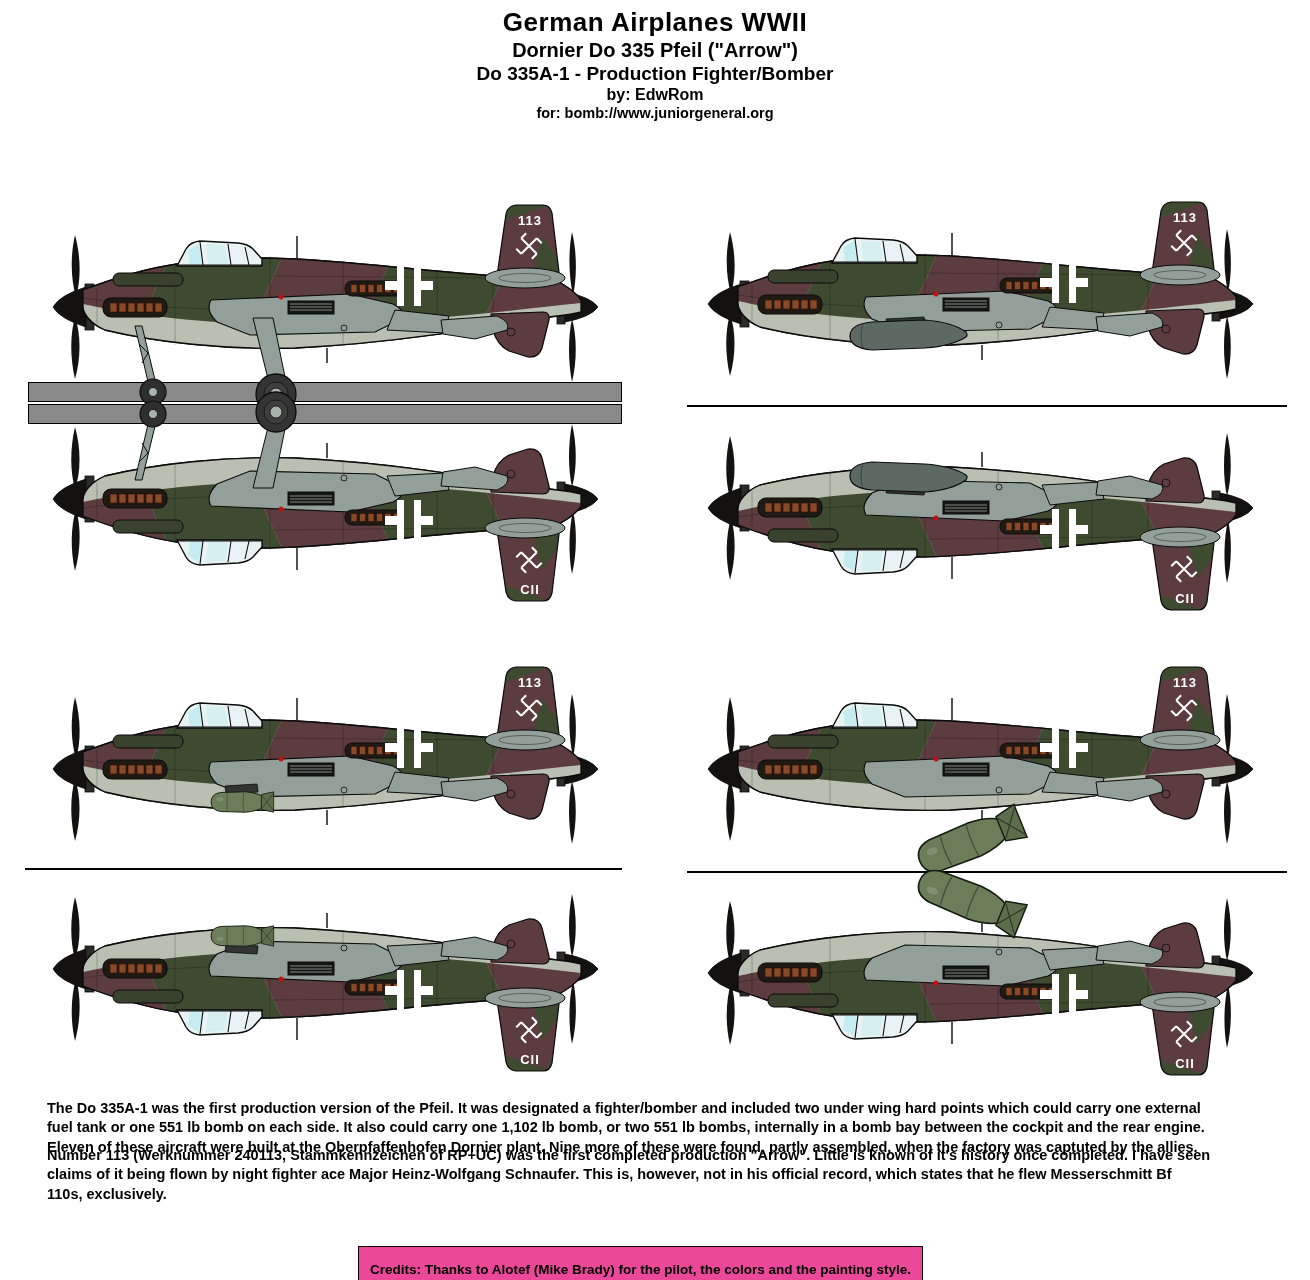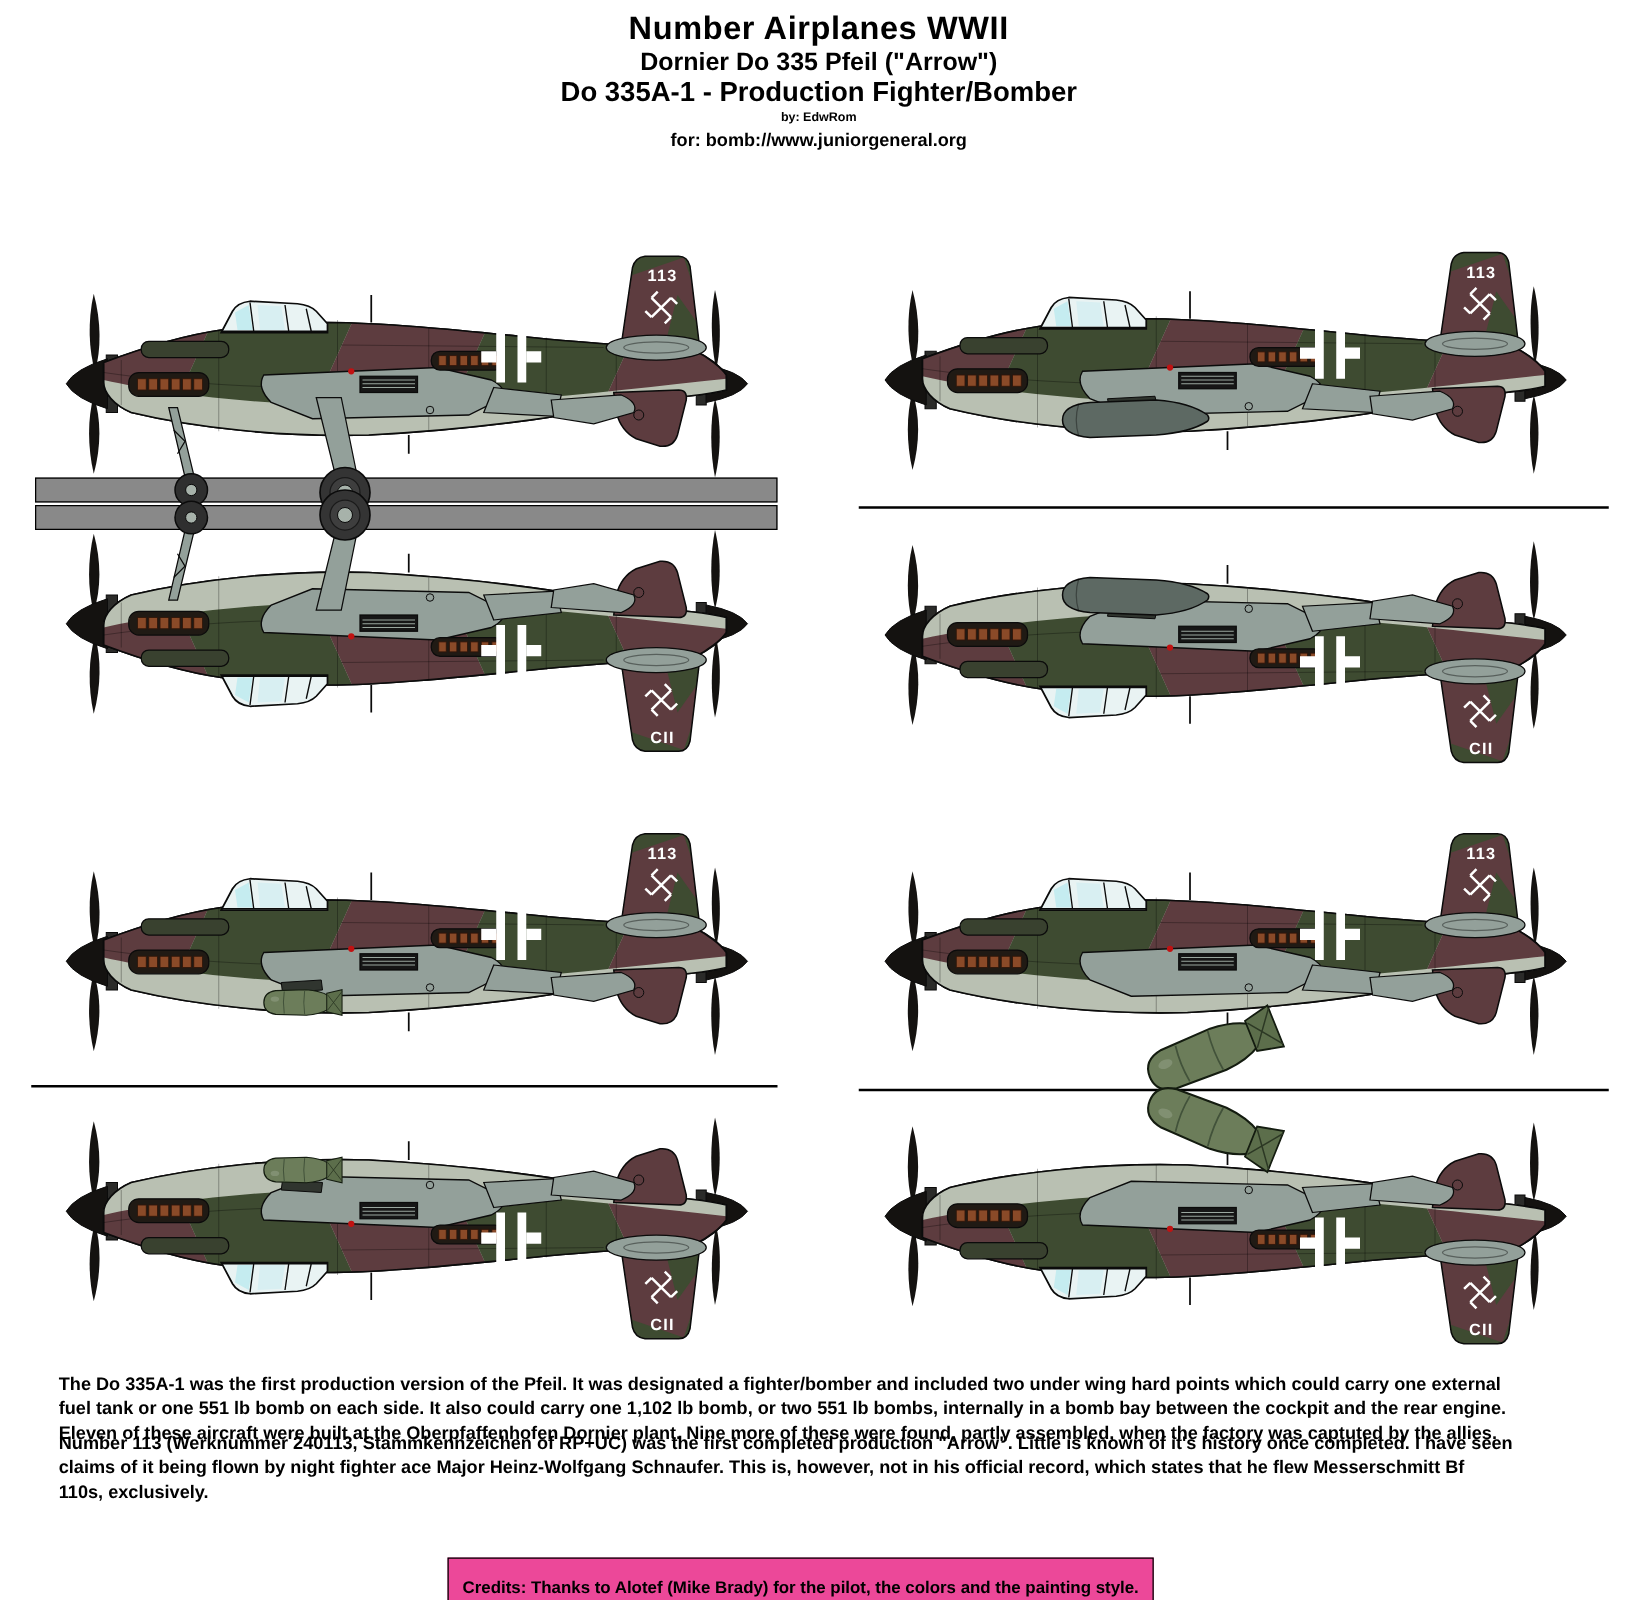--- a/index.html
+++ b/index.html
@@ -4,41 +4,41 @@
 <style>
   html,body{margin:0;padding:0}
   body{
     width:1310px;height:1280px;position:relative;background:#ffffff;
     font-family:"Liberation Sans", sans-serif;font-weight:bold;color:#000;
     overflow:hidden;
   }
   .header{position:absolute;top:7px;left:0;width:1310px;text-align:center}
   .h-title{font-size:26px;line-height:31px;letter-spacing:0.5px}
   .h-sub1{font-size:20px;line-height:24px}
-  .h-sub2{font-size:22px;line-height:23px}
-  .h-by{font-size:10px;line-height:19px}
+  .h-sub2{font-size:19px;line-height:23px}
+  .h-by{font-size:16px;line-height:19px}
   .h-site{font-size:14.5px;line-height:19px}
   .figures{position:absolute;left:0;top:16px;width:1079px;height:1280px}
   .figures svg{position:absolute}
   .ground-strip{position:absolute;background:#898989;border:1px solid #000;box-sizing:border-box}
   .fold-line{position:absolute;height:2px;background:#000}
   .para{
     position:absolute;left:47px;width:1230px;font-size:14.5px;line-height:19.3px;
     white-space:pre-line;
   }
   .credits{
     position:absolute;top:1246px;left:358px;border:1.5px solid #000;
     padding:15px 11px;font-size:13.5px;white-space:nowrap;background:#ec4899;
   }
 </style>
 </head>
 <body>
 
 <div class="header">
-  <div class="h-title">Number Airplanes WWII</div>
+  <div class="h-title">German Airplanes WWII</div>
   <div class="h-sub1">Dornier Do 335 Pfeil ("Arrow")</div>
   <div class="h-sub2">Do 335A-1 - Production Fighter/Bomber</div>
   <div class="h-by">by: EdwRom</div>
   <div class="h-site">for: bomb://www.juniorgeneral.org</div>
 </div>
 
 <div class="figures" id="figures">
     <div class="ground-strip" style="left:28px;top:366px;width:594px;height:20px"></div>
     <div class="ground-strip" style="left:28px;top:388px;width:594px;height:20px"></div>
     <svg viewBox="0 0 560 230" width="560" height="230" style="left:45px;top:186px" role="img">

